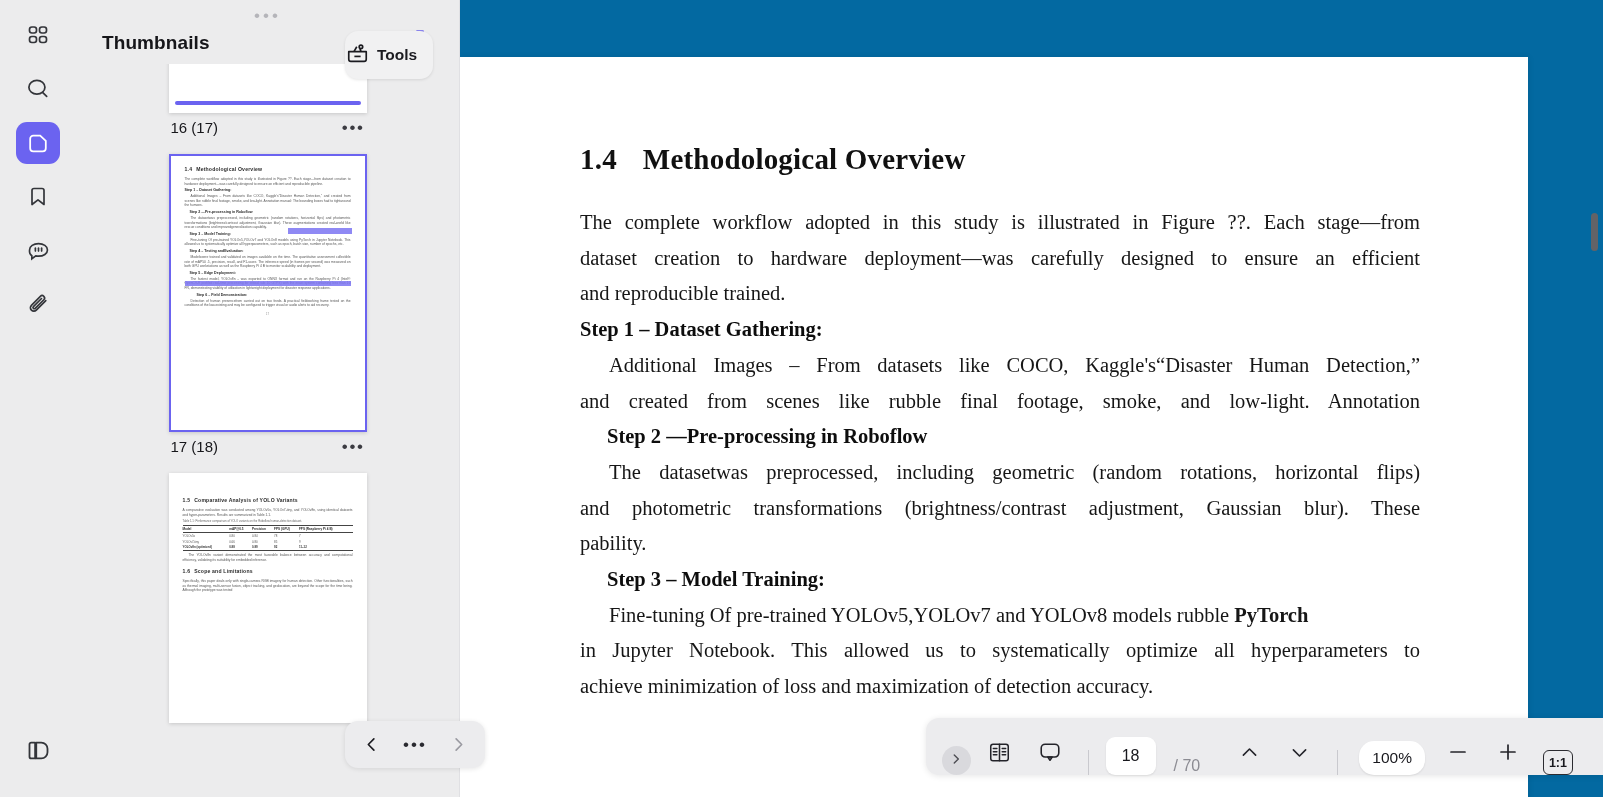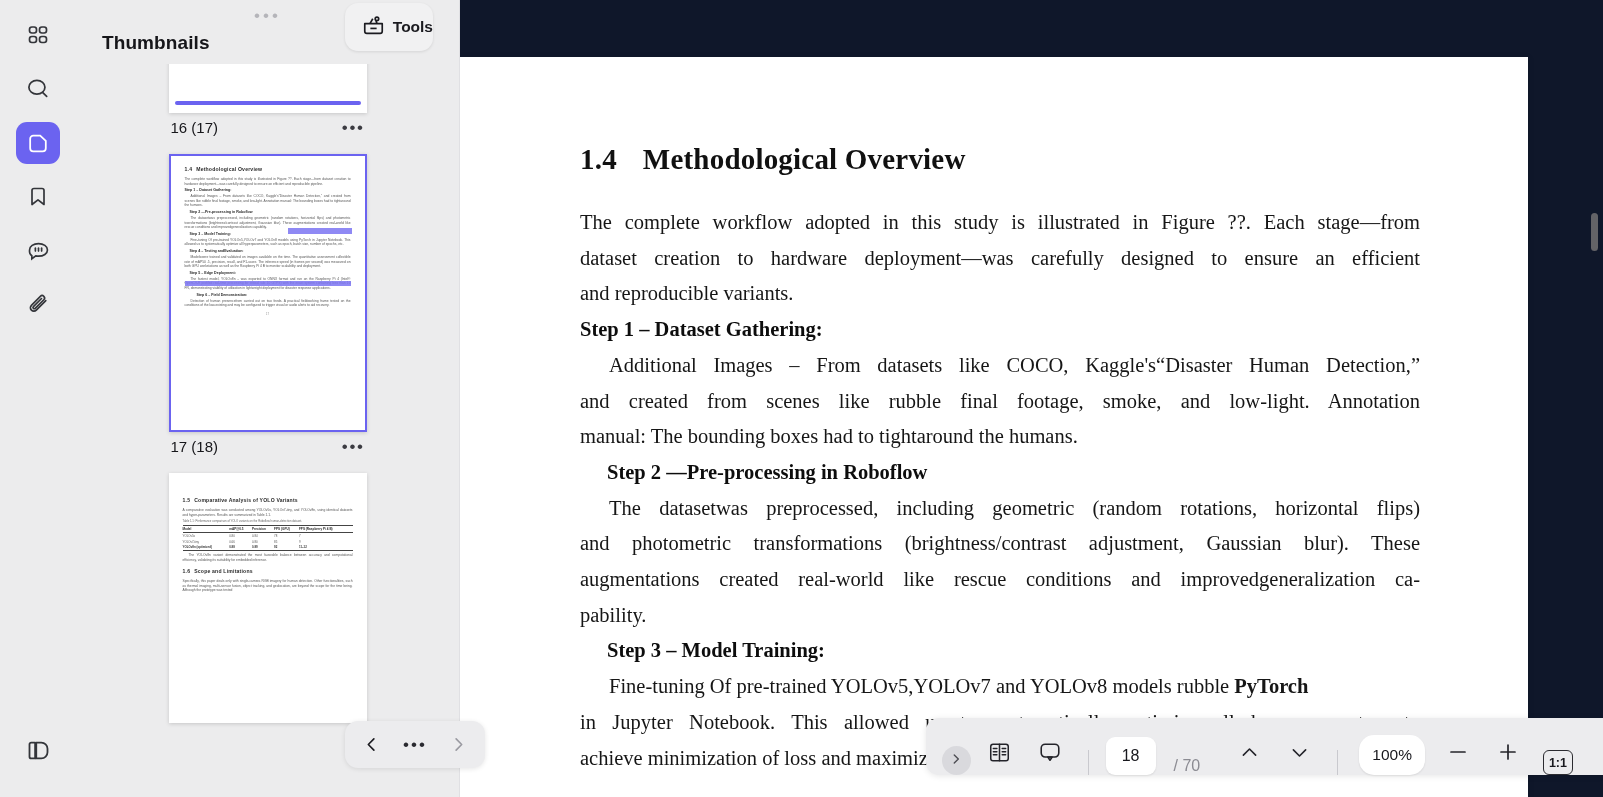--- a/index.html
+++ b/index.html
@@ -68,23 +68,23 @@
   .mini .ind { text-indent:6px; }
   .mini .fnum { text-align:center; font-size:3px; color:#999; margin-top:4px;}
   .mini table { width:100%; border-collapse:collapse; font-size:2.9px; margin:2px 0;}
   .mini table th { border-top:.4px solid #444; border-bottom:.4px solid #444; font-size:3.1px; padding:1px 0; text-align:left;}
   .mini table td { padding:.8px 0; color:#555; }
   .mini table tr.last td { border-bottom:.4px solid #444; font-weight:bold; color:#333;}
   .mini .cap { font-size:2.8px; color:#666; margin:2px 0 1px 0; }
 
   
   #tools-btn {
-    position:absolute; left:345px; top:3px; height:48px; width:88px;
+    position:absolute; left:345px; top:31px; height:48px; width:88px;
     background:#f1f1f2; border-radius:13px; display:flex; align-items:center;
-    justify-content:flex-end; gap:7px; cursor:pointer;
+    justify-content:flex-start; gap:7px; cursor:pointer;
     box-shadow:0 1px 3px rgba(0,0,0,.10);
   }
   #tools-btn .lbl { font-size:15.5px; font-weight:bold; color:#1b1b20; }
 
   
   #anno-wrap {
     position:absolute; left:766px; top:6px; width:363px; height:63px;
     border:4px solid #c00418; border-radius:9px;
     background:#f1f1f2; padding:2px;
   }
@@ -120,21 +120,21 @@
   .ra-dark { color:#2b2b30; }
   #ai-btn {
     width:38px; height:38px; border-radius:50%; margin-left:6px; cursor:pointer;
     background:radial-gradient(circle at 32% 28%, #6cc6ff 0%, #4f7bf5 48%, #8b5cf6 100%);
     display:flex; align-items:center; justify-content:center; color:#fff;
   }
 
   
   #docarea {
     position:absolute; left:460px; top:0; right:0; bottom:0;
-    background:#0f172a; overflow:hidden;
+    background:#0369a1; overflow:hidden;
   }
   #page {
     position:absolute; left:0; top:57px; width:1068px; height:800px;
     background:#fff; box-shadow:0 1px 7px rgba(0,0,0,.10);
   }
   #page-inner { padding:86px 108px 0 120px; color:#111; }
   h1.doc-h {
     font-family:"Liberation Serif", serif; font-size:29px; font-weight:bold;
     letter-spacing:.2px; margin-bottom:29px;
   }
@@ -186,21 +186,21 @@
             color:#24242a; cursor:pointer; border-radius:9px;}
   .bb-div { width:1px; height:25px; background:#c9c9ce; margin:0 9px; }
   #pagenum-box {
     background:#fff; border-radius:9px; height:38px; min-width:50px; padding:0 11px;
     display:flex; align-items:center; justify-content:center;
     font-size:16px; color:#18181d; cursor:text;
     box-shadow:0 1px 2px rgba(0,0,0,.09);
   }
   #pagetotal { font-size:16px; color:#8b8b92; margin-left:10px; margin-right:20px;}
   #zoom-box {
-    background:#fff; border-radius:15px; height:40px; padding:0 13px;
+    background:#fff; border-radius:15px; height:34px; padding:0 13px;
     display:flex; align-items:center; justify-content:center;
     font-size:15.5px; color:#18181d; cursor:pointer;
     box-shadow:0 1px 2px rgba(0,0,0,.09); margin:0 4px;
   }
   #fit-btn {
     border:1.6px solid #2b2b30; border-radius:6px; height:25px; padding:0 5px;
     display:flex; align-items:center; justify-content:center;
     font-size:12.5px; color:#18181d; cursor:pointer; font-weight:bold; margin-left:6px;
   }
 </style>
@@ -492,29 +492,27 @@
   </div>
 
   <div id="docarea">
     <div id="page">
       <div id="page-inner">
         <h1 class="doc-h">
           <span class="num">1.4</span><span>Methodological Overview</span>
         </h1>
         <p class="doc-p j">The complete workflow adopted in this study is illustrated in Figure ??. Each stage—from</p>
         <p class="doc-p j">dataset creation to hardware deployment—was carefully designed to ensure an efficient</p>
-        <p class="doc-p">and reproducible variants.</p>
+        <p class="doc-p">and reproducible trained.</p>
         <p class="doc-step">Step 1 – Dataset Gathering:</p>
         <p class="doc-p j ind1">Additional Images – From datasets like COCO, Kaggle's“Disaster Human Detection,”</p>
         <p class="doc-p j">and created from scenes like rubble final footage, smoke, and low-light.   Annotation</p>
-        <p class="doc-p">manual: The bounding boxes had to tightaround the humans.</p>
         <p class="doc-step ind">Step 2 —Pre-processing in Roboflow</p>
         <p class="doc-p j ind1">The datasetwas preprocessed, including geometric (random rotations, horizontal flips)</p>
         <p class="doc-p j">and photometric transformations (brightness/contrast adjustment, Gaussian blur).  These</p>
-        <p class="doc-p j">augmentations created real-world like rescue conditions and improvedgeneralization ca-</p>
         <p class="doc-p">pability.</p>
         <p class="doc-step ind">Step 3 – Model Training:</p>
         <p class="doc-p ind1"><span>Fine-tuning Of pre-trained YOLOv5,YOLOv7 and YOLOv8 models rubble </span><b class="sb">PyTorch</b></p>
         <p class="doc-p j">in Jupyter Notebook.  This allowed us to systematically optimize all hyperparameters to</p>
         <p class="doc-p">achieve minimization of loss and maximization of detection accuracy.</p>
       </div>
     </div>
 
     <div id="vscroll">
       <div id="vthumb"></div>

